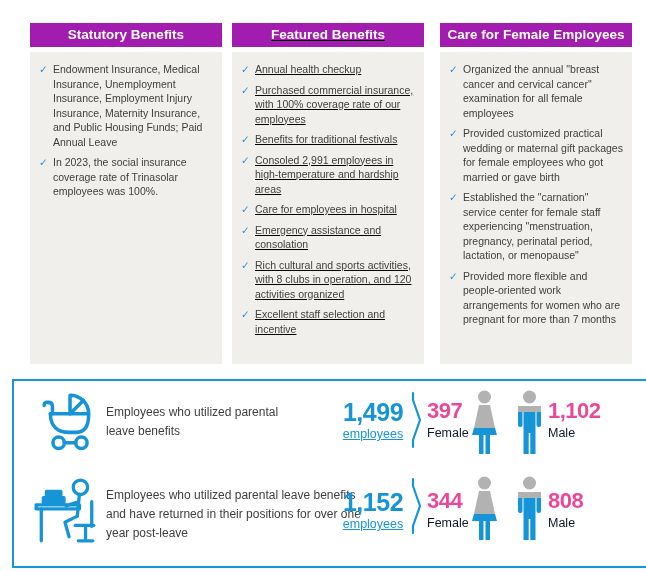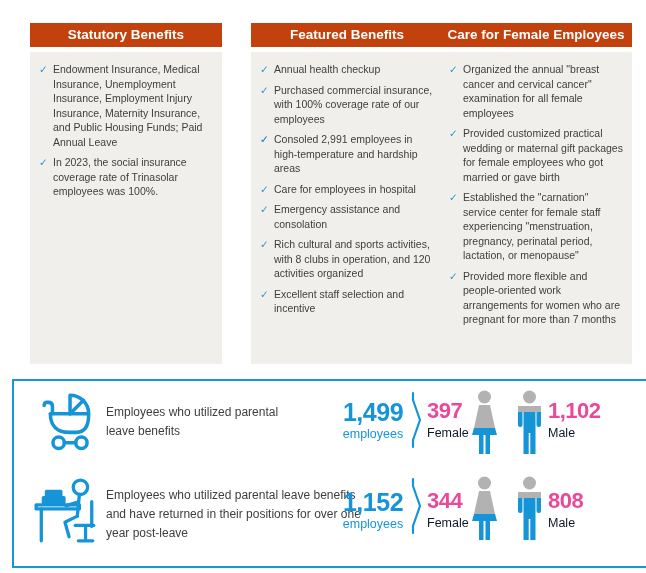--- a/index.html
+++ b/index.html
@@ -2,23 +2,23 @@
 <html><head>
 <meta charset="utf-8">
 <style>
   html,body{margin:0;padding:0;background:#ffffff;}
   .canvas{
     position:relative;width:646px;height:573px;background:#ffffff;
     font-family:"Liberation Sans",sans-serif;overflow:hidden;
   }
   
   .col{position:absolute;top:23px;width:192px;}
-  .col-1{left:30px;} .col-2{left:251px;} .col-3{left:440px;border-radius:19px;}
+  .col-1{left:30px;} .col-2{left:232px;text-decoration:underline;} .col-3{left:440px;border-radius:19px;}
   .col-header{
-    height:24px;line-height:24px;background:#c2410c;color:#ffffff;
+    height:24px;line-height:24px;background:#a21caf;color:#ffffff;
     text-align:center;font-size:13.5px;font-weight:bold;
   }
   .col-body{
     margin-top:5px;background:#f0efec;min-height:312px;
     padding:10px 8px 10px 9px;box-sizing:border-box;
   }
   .col-body ul{list-style:none;margin:0;padding:0;}
   .col-body li{
     position:relative;padding-left:14px;margin-bottom:6px;
     font-size:10.5px;line-height:14.5px;color:#3e3e3e;
@@ -36,21 +36,21 @@
   .row-2 .stat-icon{left:20px;top:2px;}
   .stat-label{
     position:absolute;left:92px;color:#3e3e3e;
     font-size:12px;line-height:19px;
   }
   .row-1 .stat-label{top:14px;width:175px;}
   .row-2 .stat-label{top:11px;width:262px;}
   .stat-total{position:absolute;left:323px;top:11px;width:72px;text-align:center;}
   .row-2 .stat-total{top:15px;}
   .big-num{font-size:25px;font-weight:bold;color:#1595d8;letter-spacing:-0.5px;line-height:24px;}
-  .unit{font-size:12.5px;color:#1595d8;margin-top:3px;}
+  .unit{font-size:12.5px;color:#1595d8;margin-top:3px;text-decoration:underline;}
   .brace{position:absolute;left:395px;top:2px;}
   .gender{position:absolute;top:11px;}
   .row-2 .gender{top:15px;}
   .gender.female-val{left:413px;}
   .gender.male-val{left:534px;}
   .mid-num{font-size:22px;font-weight:bold;color:#ec4899;letter-spacing:-0.5px;line-height:22px;}
   .gender-label{font-size:12.5px;color:#0f172a;margin-top:4px;}
   .person{position:absolute;top:1px;}
   .person.female-icon{left:457px;}
   .person.male-icon{left:502px;}
@@ -69,21 +69,21 @@
       </ul>
     </div>
   </section>
 
   <section class="col col-2">
     <div class="col-header">Featured Benefits</div>
     <div class="col-body">
       <ul>
         <li><span class="check">✓</span><span>Annual health checkup</span></li>
         <li><span class="check">✓</span><span>Purchased commercial insurance, with 100% coverage rate of our employees</span></li>
-        <li><span class="check">✓</span></li>
+        <li><span class="check">✓</span><span>Benefits for traditional festivals</span></li>
         <li><span class="check">✓</span><span>Consoled 2,991 employees in high-temperature and hardship areas</span></li>
         <li><span class="check">✓</span><span>Care for employees in hospital</span></li>
         <li><span class="check">✓</span><span>Emergency assistance and consolation</span></li>
         <li><span class="check">✓</span><span>Rich cultural and sports activities, with 8 clubs in operation, and 120 activities organized</span></li>
         <li><span class="check">✓</span><span>Excellent staff selection and incentive</span></li>
       </ul>
     </div>
   </section>
 
   <section class="col col-3">

